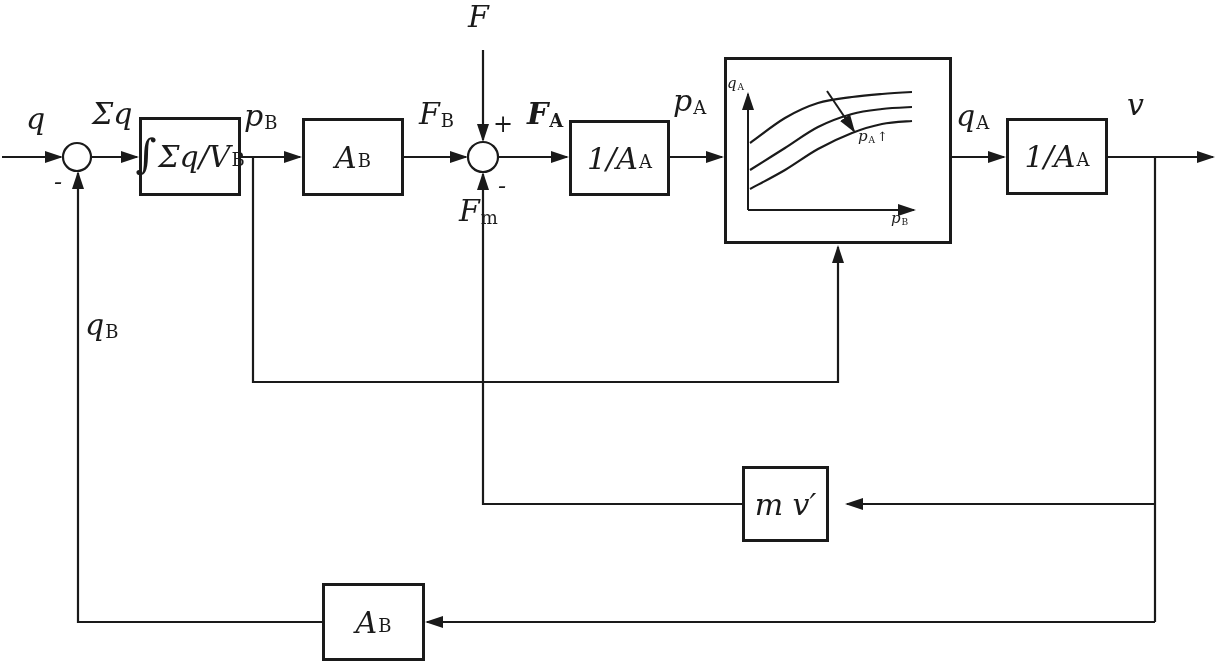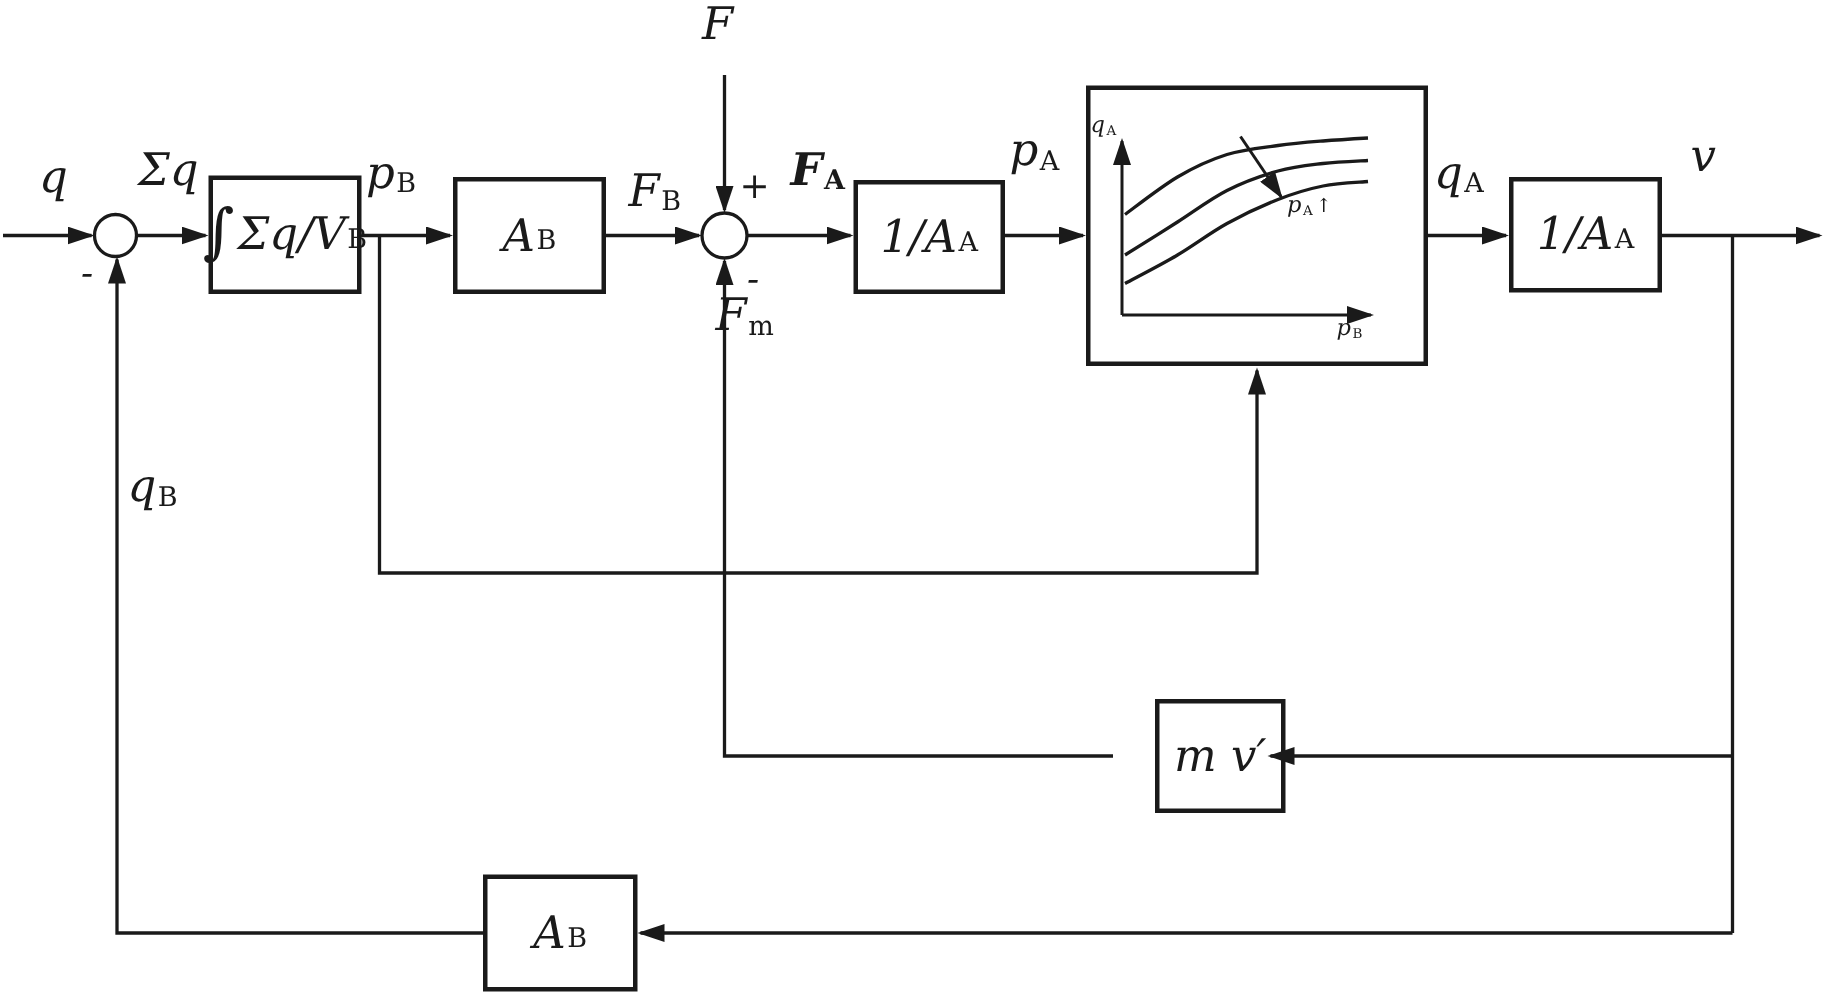--- a/index.html
+++ b/index.html
@@ -44,21 +44,21 @@
       <span class="sub">A</span>
   </div>
 
   <div class="blk" style="left:724px;top:57px;width:228px;height:187px;"></div>
 
   <div class="blk" style="left:1006px;top:118px;width:102px;height:77px;">
     <span>1/A</span>
       <span class="sub">A</span>
   </div>
 
-  <div class="blk" style="left:770px;top:466px;width:87px;height:76px;">
+  <div class="blk" style="left:742px;top:466px;width:87px;height:76px;">
     <span>m v′</span>
   </div>
 
   <div class="blk" style="left:322px;top:583px;width:103px;height:78px;">
     <span>A</span>
       <span class="sub">B</span>
   </div>
 
   <svg class="layer" width="1221" height="671" viewBox="0 0 1221 671">
     <defs>
@@ -99,26 +99,26 @@
           <path d="M750,170 C755.8,166.3 773.7,155.2 785,148 C796.3,140.8 806.8,132.7 818,127 C829.2,121.3 841.3,117.0 852,114 C862.7,111.0 872.0,110.2 882,109 C892.0,107.8 907.0,107.3 912,107" stroke="#1a1a1a" stroke-width="2.2" fill="none"></path>
           <path d="M750,189 C755.8,185.8 773.7,176.7 785,170 C796.3,163.3 806.8,155.2 818,149 C829.2,142.8 841.3,137.2 852,133 C862.7,128.8 872.0,126.0 882,124 C892.0,122.0 907.0,121.5 912,121" stroke="#1a1a1a" stroke-width="2.2" fill="none"></path>
         </g>
       <path d="M827,91 L854,131" marker-end="url(#ah)"></path>
     </g>
   </svg>
 
   <div class="lbl" style="left:26px;top:104px;"><span>q</span><span class="sub"></span></div>
   <div class="lbl" style="left:92px;top:99px;"><span>Σq</span><span class="sub"></span></div>
   <div class="lbl" style="left:244px;top:101px;"><span>p</span><span class="sub">B</span></div>
-  <div class="lbl" style="left:419px;top:113px;"><span>F</span><span class="sub">B</span></div>
+  <div class="lbl" style="left:419px;top:99px;"><span>F</span><span class="sub">B</span></div>
   <div class="lbl" style="left:468px;top:2px;"><span>F</span><span class="sub"></span></div>
   <div class="lbl sign" style="left:493px;top:112px;"><span>+</span></div>
   <div class="lbl" style="left:527px;top:99px;font-weight:bold;"><span>F</span><span class="sub">A</span></div>
   <div class="lbl sign" style="left:498px;top:174px;"><span>-</span></div>
-  <div class="lbl" style="left:477px;top:196px;"><span>F</span><span class="sub">m</span></div>
+  <div class="lbl" style="left:459px;top:196px;"><span>F</span><span class="sub">m</span></div>
   <div class="lbl" style="left:673px;top:86px;"><span>p</span><span class="sub">A</span></div>
   <div class="lbl" style="left:956px;top:101px;"><span>q</span><span class="sub">A</span></div>
   <div class="lbl" style="left:1127px;top:90px;"><span>v</span><span class="sub"></span></div>
   <div class="lbl" style="left:85px;top:282px;margin-top:28px;"><span>q</span><span class="sub">B</span></div>
   <div class="lbl sign" style="left:54px;top:170px;"><span>-</span></div>
 
   <div class="lbl small" style="left:727px;top:76px;"><span>q</span><span class="sub">A</span></div>
   <div class="lbl small" style="left:891px;top:211px;"><span>p</span><span class="sub">B</span></div>
   <div class="lbl small" style="left:858px;top:129px;"><span>p</span><span class="sub">A</span><span class="tiny-arrow">↑</span></div>
 

